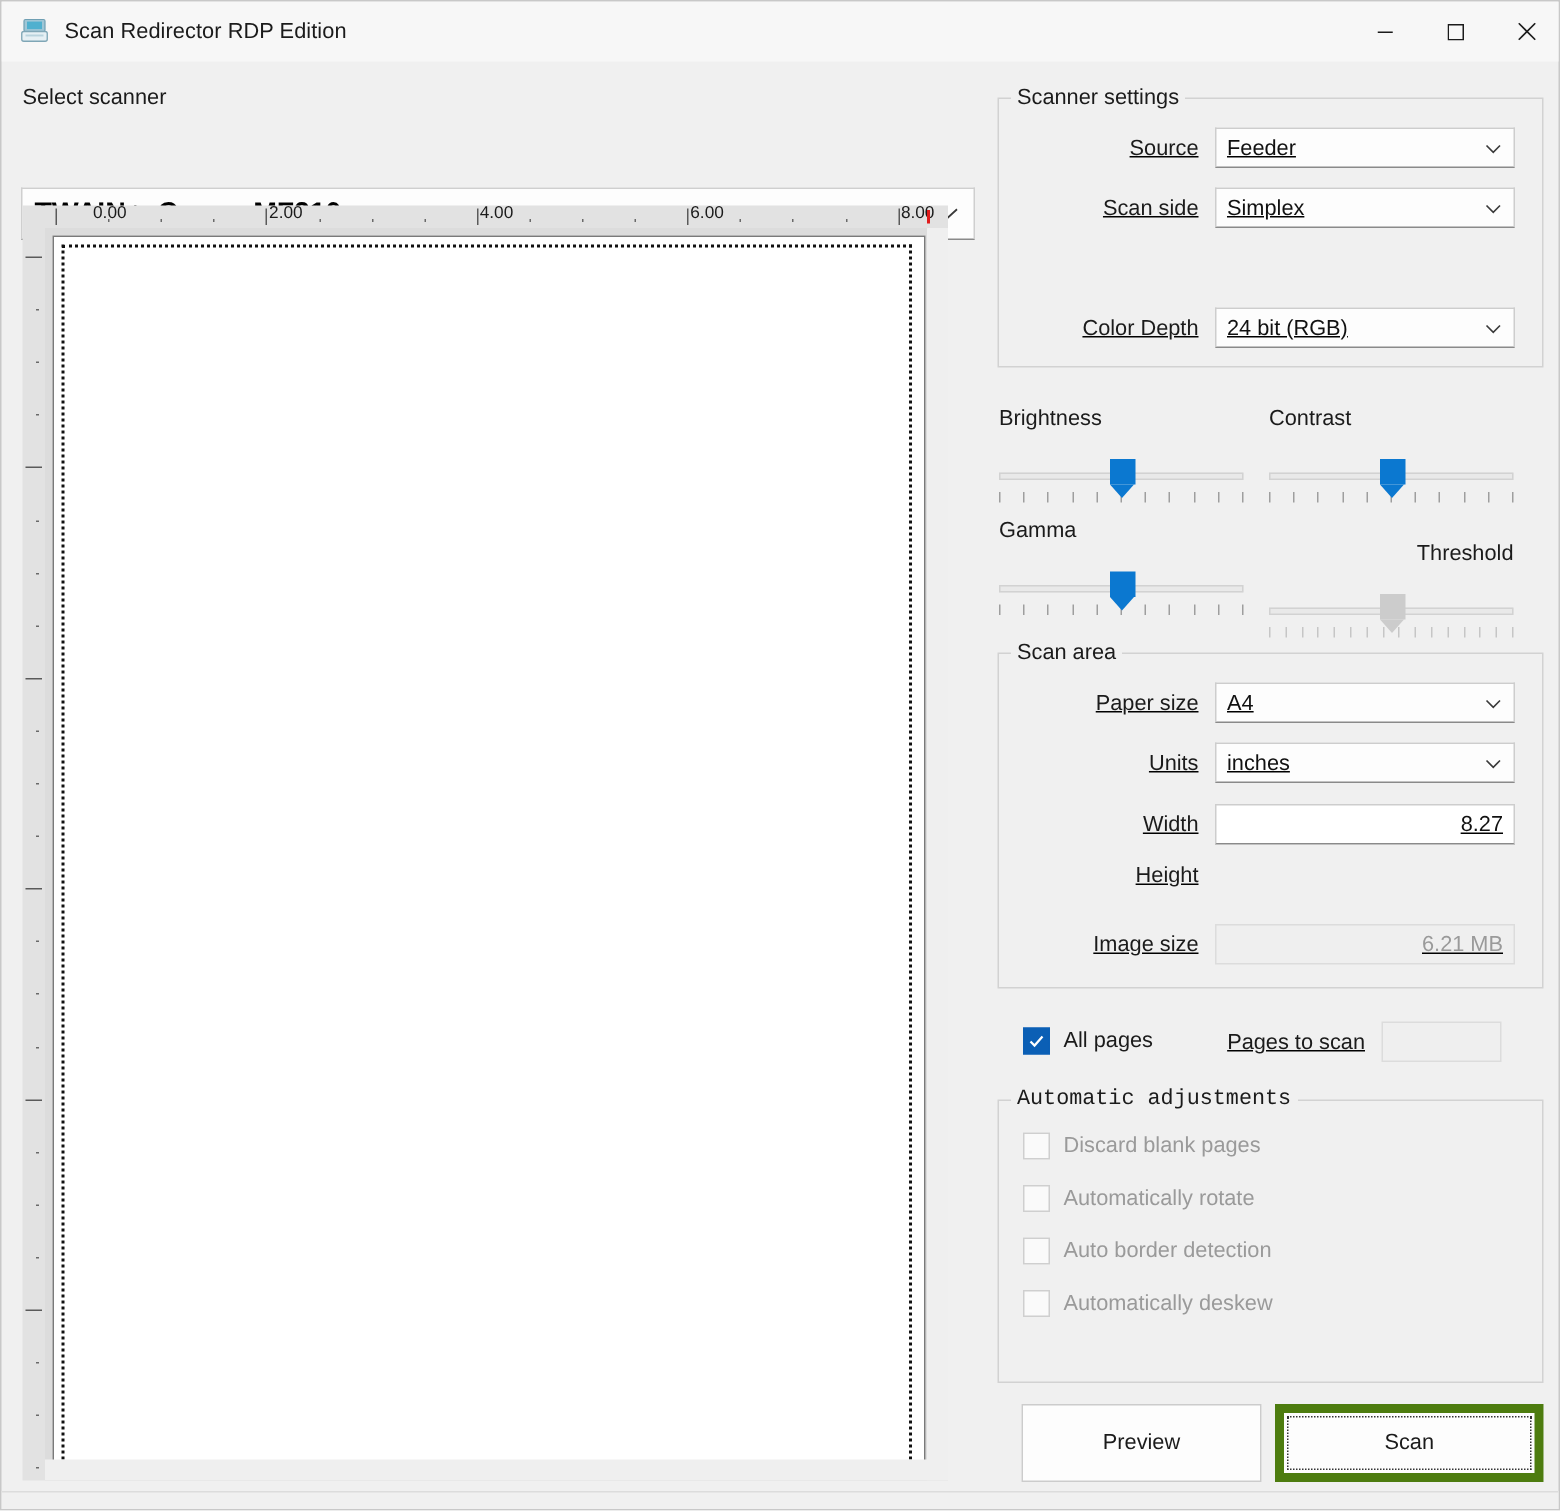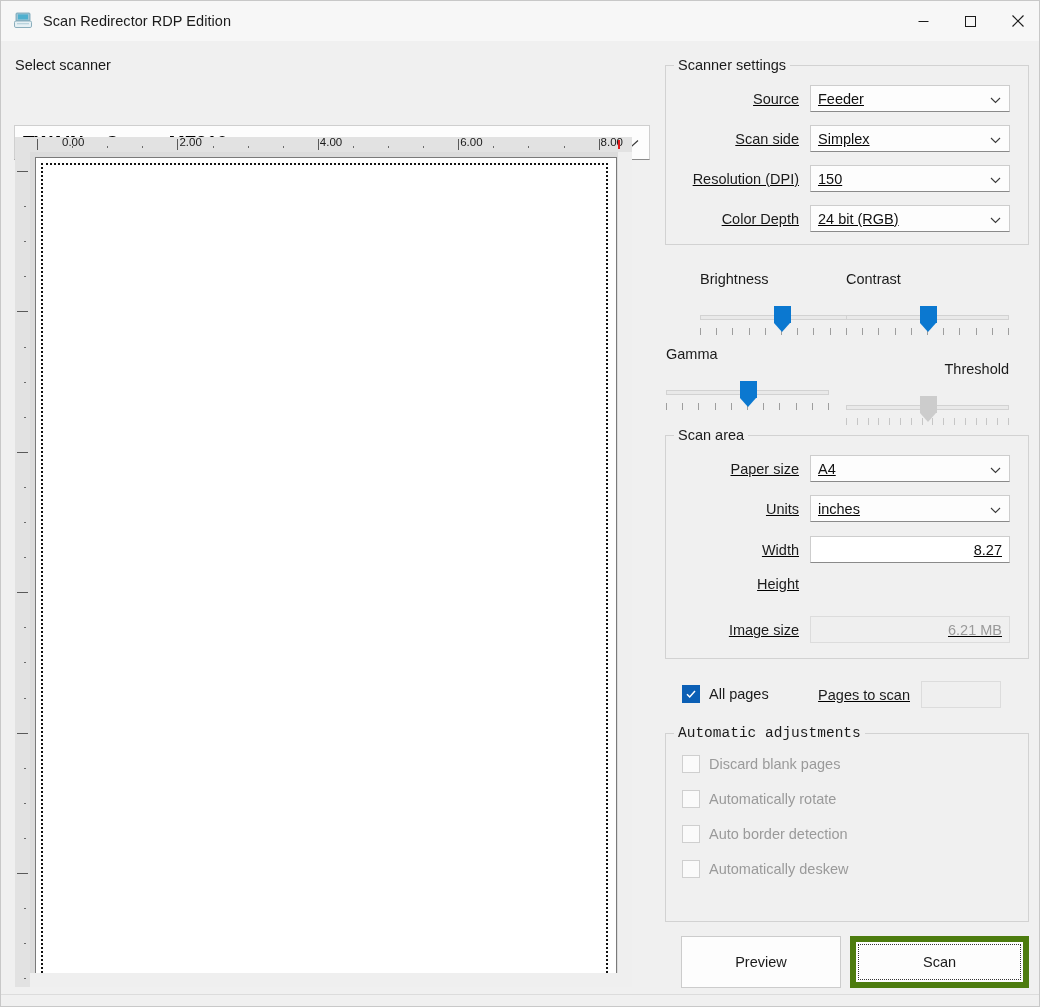--- a/index.html
+++ b/index.html
@@ -368,45 +368,34 @@
       <span class="combo">
         <span class="cval">Simplex</span>
         <span class="chev">
           <svg width="11" height="7" viewBox="0 0 11 7">
               <polyline points="1,1 5.5,5.5 10,1" fill="none" stroke="currentColor" stroke-width="1.1"></polyline>
             </svg>
         </span>
       </span>
     </div>
 
-    <div class="row" style="left:9px; top:124px;">
-      <span class="rlbl">Resolution (DPI)</span>
-      <span class="combo">
-        <span class="cval">150</span>
-        <span class="chev">
-          <svg width="11" height="7" viewBox="0 0 11 7">
-              <polyline points="1,1 5.5,5.5 10,1" fill="none" stroke="currentColor" stroke-width="1.1"></polyline>
-            </svg>
-        </span>
-      </span>
-    </div>
 
     <div class="row" style="left:9px; top:164px;">
       <span class="rlbl">Color Depth</span>
       <span class="combo">
         <span class="cval">24 bit (RGB)</span>
         <span class="chev">
           <svg width="11" height="7" viewBox="0 0 11 7">
               <polyline points="1,1 5.5,5.5 10,1" fill="none" stroke="currentColor" stroke-width="1.1"></polyline>
             </svg>
         </span>
       </span>
     </div>
 
-    <div class="slider-block" style="left:5px; top:230px;margin-left:34px;">
+    <div class="slider-block" style="left:5px; top:230px;">
       <span class="slbl">Brightness</span>
       <div class="slider" id="sl0">
         <div class="track"></div>
         <div class="ticks">
             <i style="left: 0px;"></i>
             <i style="left: 16px;"></i>
             <i style="left: 32px;"></i>
             <i style="left: 49px;"></i>
             <i style="left: 65px;"></i>
             <i style="left: 81px;"></i>

